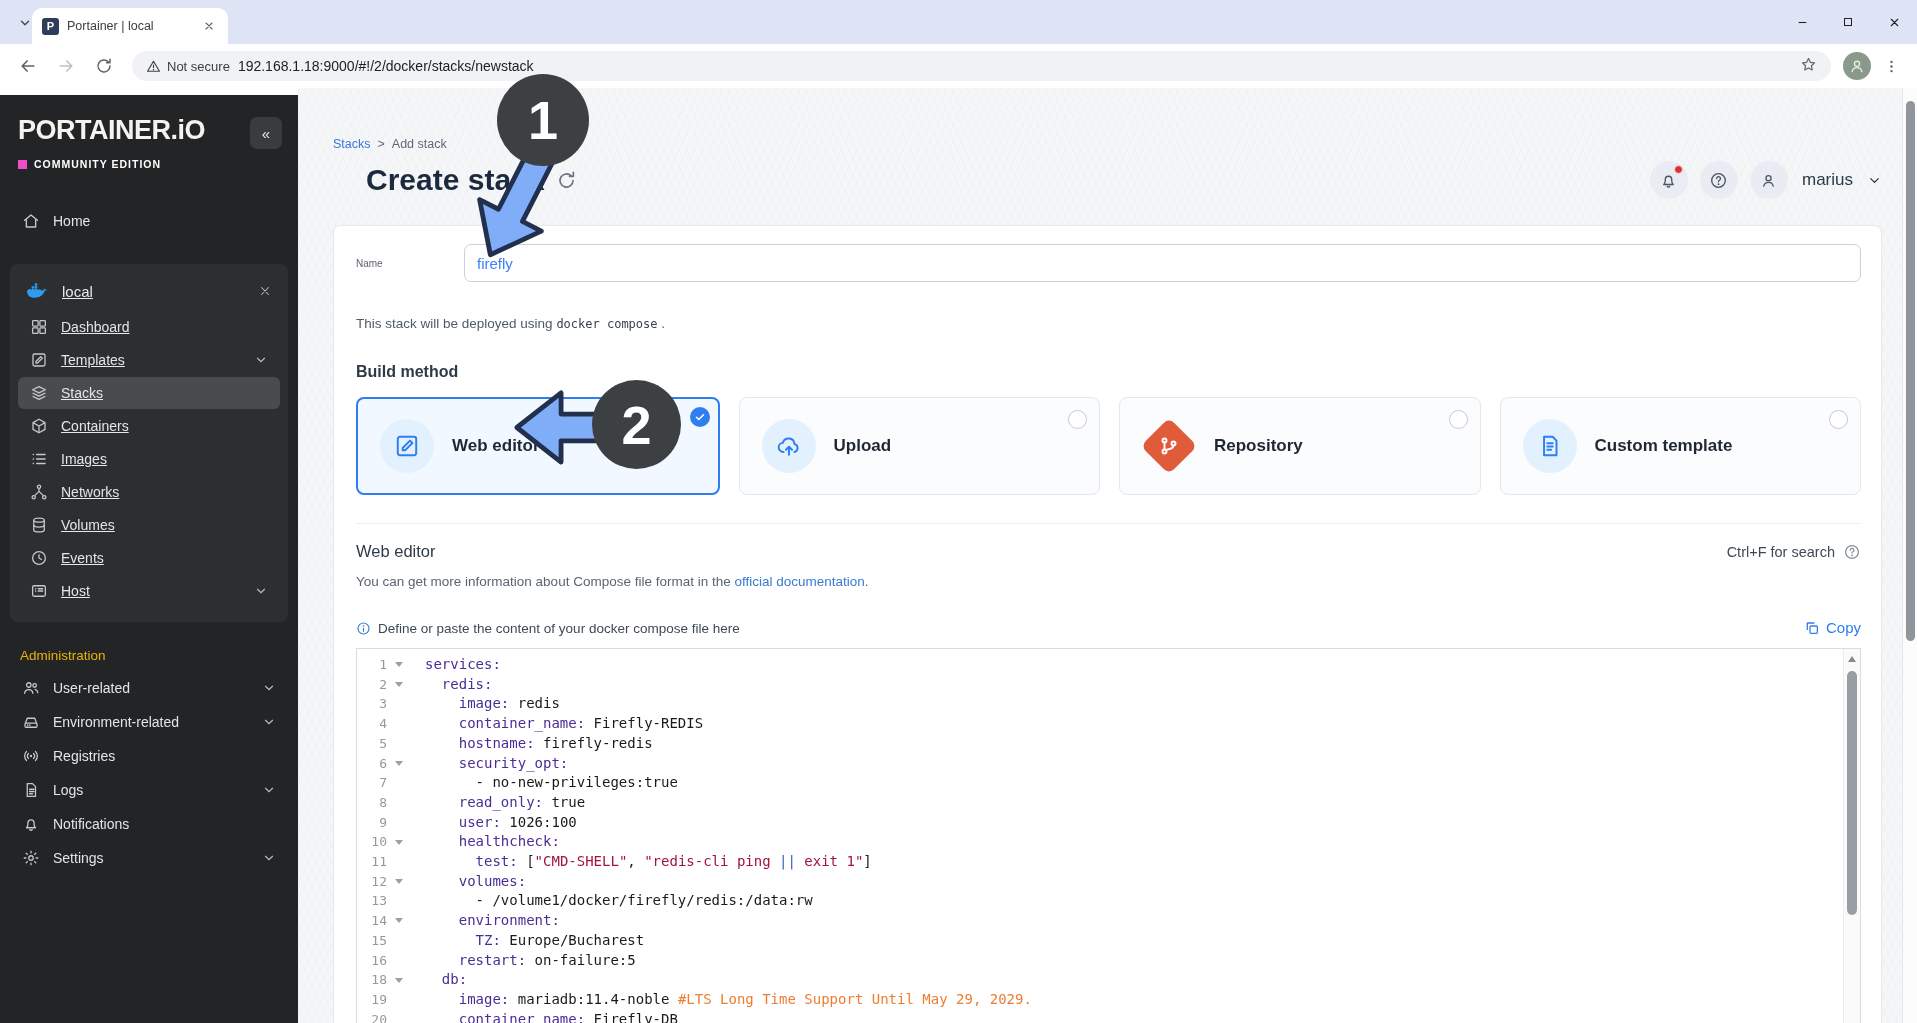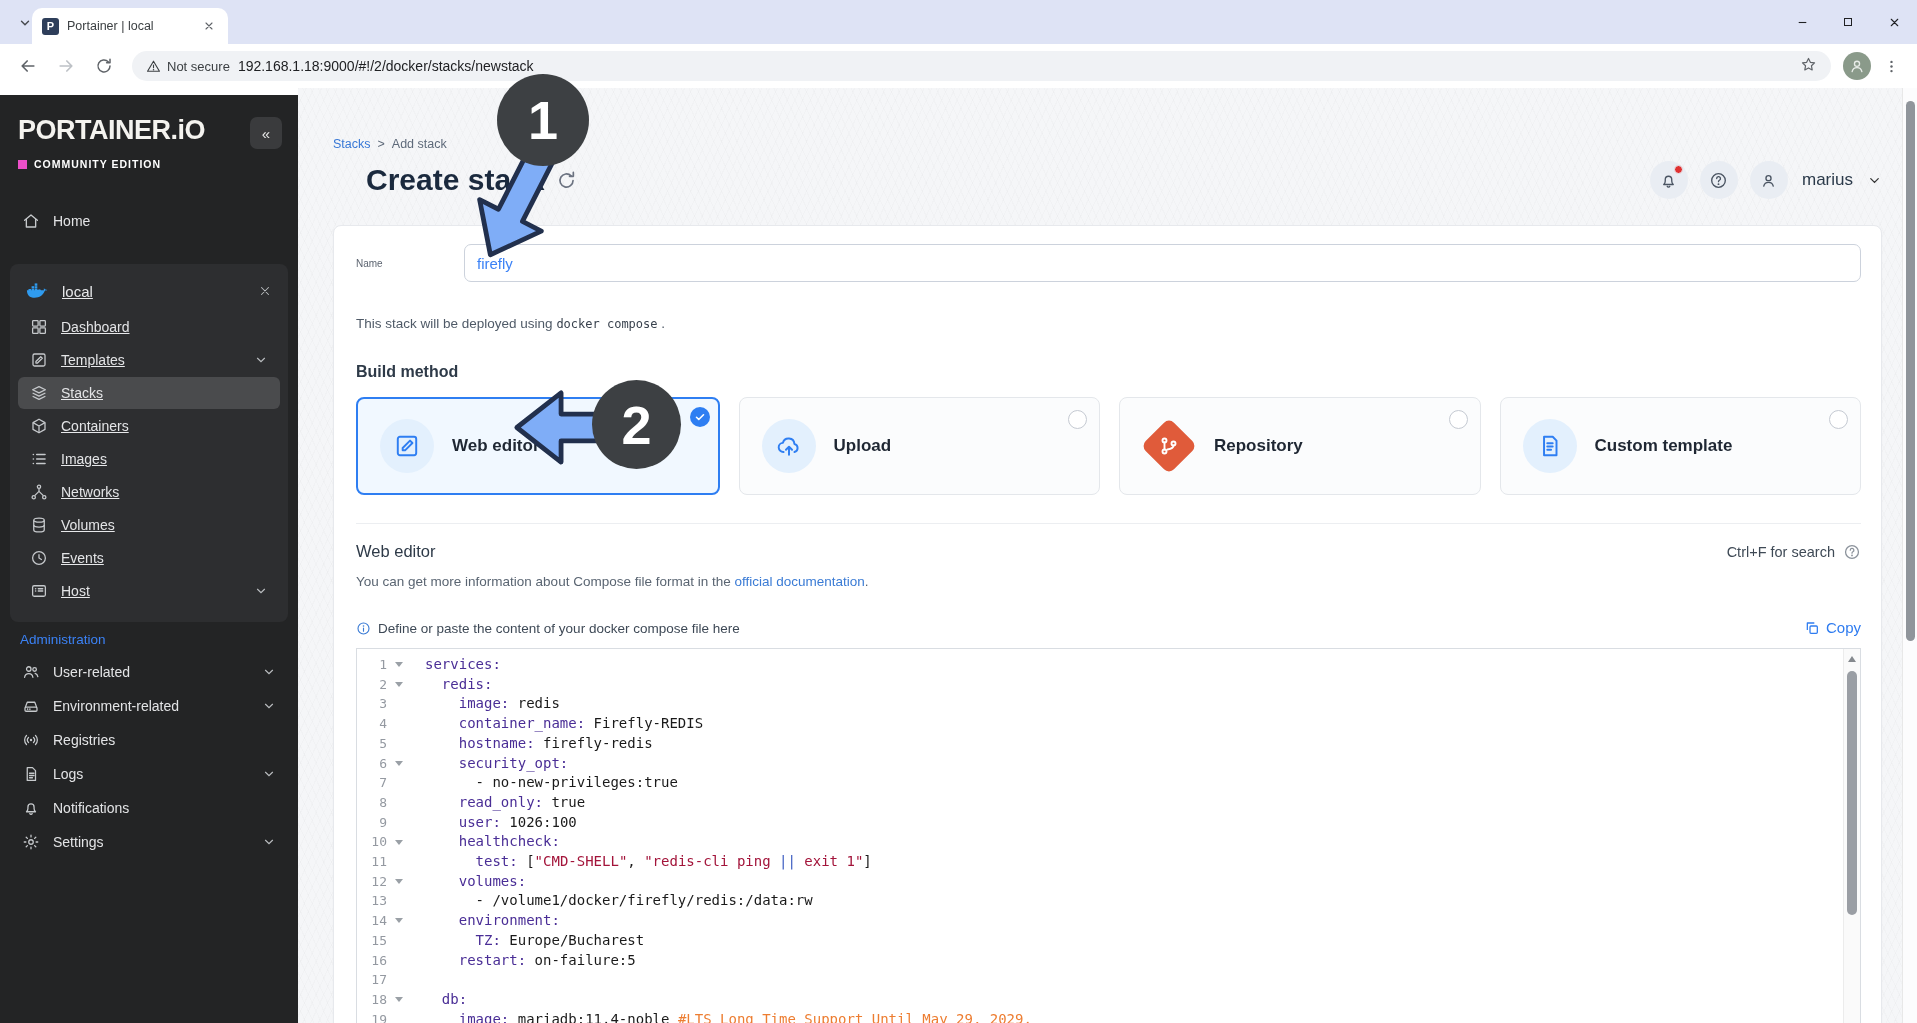--- a/index.html
+++ b/index.html
@@ -40,21 +40,21 @@
   .side-item .chev { color:#b9bcbf; display:flex; }
   .side-item .chev svg { width:14px; height:14px; }
   .home-item { margin-top:34px; }
   .env-block { margin-top:26px; background:#2d2e30; border-radius:8px; padding:8px 6px 14px 6px;text-decoration:underline; }
   .env-head { display:flex; align-items:center; gap:12px; padding:10px 10px; font-size:15px; }
   .env-head .lbl { flex:1; }
   .env-x { color:#b9bcbf; display:flex; }
   .env-x svg { width:14px; height:14px; }
   .env-items .side-item { padding:7px 12px; margin:1px 2px; }
   .side-item.selected { background:#4a4b4d; }
-  .admin-label { margin:10px 0 8px 10px; font-size:13.5px; color:#3b82f6; }
+  .admin-label { margin:26px 0 8px 10px; font-size:13.5px; color:#eab308; }
   .whale { width:24px; height:18px; display:flex; }
 
   
   .main { flex:1; background-color:#f5f6f8;
     background-image:repeating-linear-gradient(115deg, rgba(0,0,0,.016) 0 1px, transparent 1px 7px),
                      repeating-linear-gradient(245deg, rgba(0,0,0,.016) 0 1px, transparent 1px 7px);
     padding:49px 20px 0 35px; overflow:hidden; position:relative; }
   .breadcrumb { font-size:12.5px; color:#5e6a7a; display:flex; gap:7px; align-items:center; }
   .breadcrumb .bc-link { color:#3878d6; font-weight:500; }
   .title-row { margin-top:10px; display:flex; align-items:center; justify-content:space-between;margin-left:33px; }
@@ -596,21 +596,20 @@
                 <div class="cm-line"><span class="cm-gutter"><span class="cm-num">7</span><span class="cm-foldslot"></span></span><span class="cm-code"><span class="tok-txt">      - no-new-privileges:true</span></span></div>
                 <div class="cm-line"><span class="cm-gutter"><span class="cm-num">8</span><span class="cm-foldslot"></span></span><span class="cm-code"><span class="tok-txt">    </span><span class="tok-key">read_only:</span><span class="tok-txt"> true</span></span></div>
                 <div class="cm-line"><span class="cm-gutter"><span class="cm-num">9</span><span class="cm-foldslot"></span></span><span class="cm-code"><span class="tok-txt">    </span><span class="tok-key">user:</span><span class="tok-txt"> 1026:100</span></span></div>
                 <div class="cm-line"><span class="cm-gutter"><span class="cm-num">10</span><span class="cm-foldslot"><span class="cm-foldarrow"></span></span></span><span class="cm-code"><span class="tok-txt">    </span><span class="tok-key">healthcheck:</span></span></div>
                 <div class="cm-line"><span class="cm-gutter"><span class="cm-num">11</span><span class="cm-foldslot"></span></span><span class="cm-code"><span class="tok-txt">      </span><span class="tok-key">test:</span><span class="tok-txt"> [</span><span class="tok-str">"CMD-SHELL"</span><span class="tok-txt">, </span><span class="tok-str">"redis-cli ping </span><span class="tok-op">||</span><span class="tok-str"> exit 1"</span><span class="tok-txt">]</span></span></div>
                 <div class="cm-line"><span class="cm-gutter"><span class="cm-num">12</span><span class="cm-foldslot"><span class="cm-foldarrow"></span></span></span><span class="cm-code"><span class="tok-txt">    </span><span class="tok-key">volumes:</span></span></div>
                 <div class="cm-line"><span class="cm-gutter"><span class="cm-num">13</span><span class="cm-foldslot"></span></span><span class="cm-code"><span class="tok-txt">      - /volume1/docker/firefly/redis:/data:rw</span></span></div>
                 <div class="cm-line"><span class="cm-gutter"><span class="cm-num">14</span><span class="cm-foldslot"><span class="cm-foldarrow"></span></span></span><span class="cm-code"><span class="tok-txt">    </span><span class="tok-key">environment:</span></span></div>
                 <div class="cm-line"><span class="cm-gutter"><span class="cm-num">15</span><span class="cm-foldslot"></span></span><span class="cm-code"><span class="tok-txt">      </span><span class="tok-key">TZ:</span><span class="tok-txt"> Europe/Bucharest</span></span></div>
                 <div class="cm-line"><span class="cm-gutter"><span class="cm-num">16</span><span class="cm-foldslot"></span></span><span class="cm-code"><span class="tok-txt">    </span><span class="tok-key">restart:</span><span class="tok-txt"> on-failure:5</span></span></div>
-                <div class="cm-line"><span class="cm-gutter"><span class="cm-num">17</span><span class="cm-foldslot"></span></span><span class="cm-code"></span></div>
                 <div class="cm-line"><span class="cm-gutter"><span class="cm-num">18</span><span class="cm-foldslot"><span class="cm-foldarrow"></span></span></span><span class="cm-code"><span class="tok-txt">  </span><span class="tok-key">db:</span></span></div>
                 <div class="cm-line"><span class="cm-gutter"><span class="cm-num">19</span><span class="cm-foldslot"></span></span><span class="cm-code"><span class="tok-txt">    </span><span class="tok-key">image:</span><span class="tok-txt"> mariadb:11.4-noble </span><span class="tok-cmt">#LTS Long Time Support Until May 29, 2029.</span></span></div>
                 <div class="cm-line"><span class="cm-gutter"><span class="cm-num">20</span><span class="cm-foldslot"></span></span><span class="cm-code"><span class="tok-txt">    </span><span class="tok-key">container_name:</span><span class="tok-txt"> Firefly-DB</span></span></div>
               </div>
             <div class="ed-scrollbar">
               <span class="ed-up"></span>
               <span class="ed-thumb"></span>
             </div>
           </div>
         </div>

